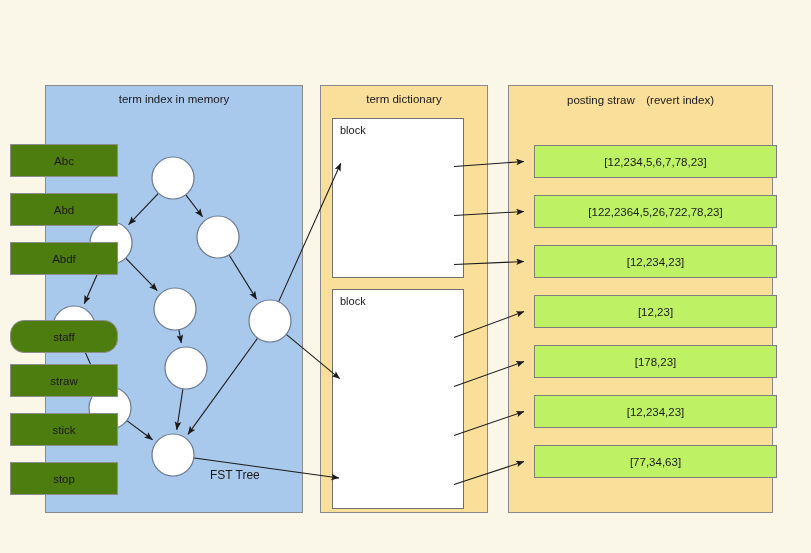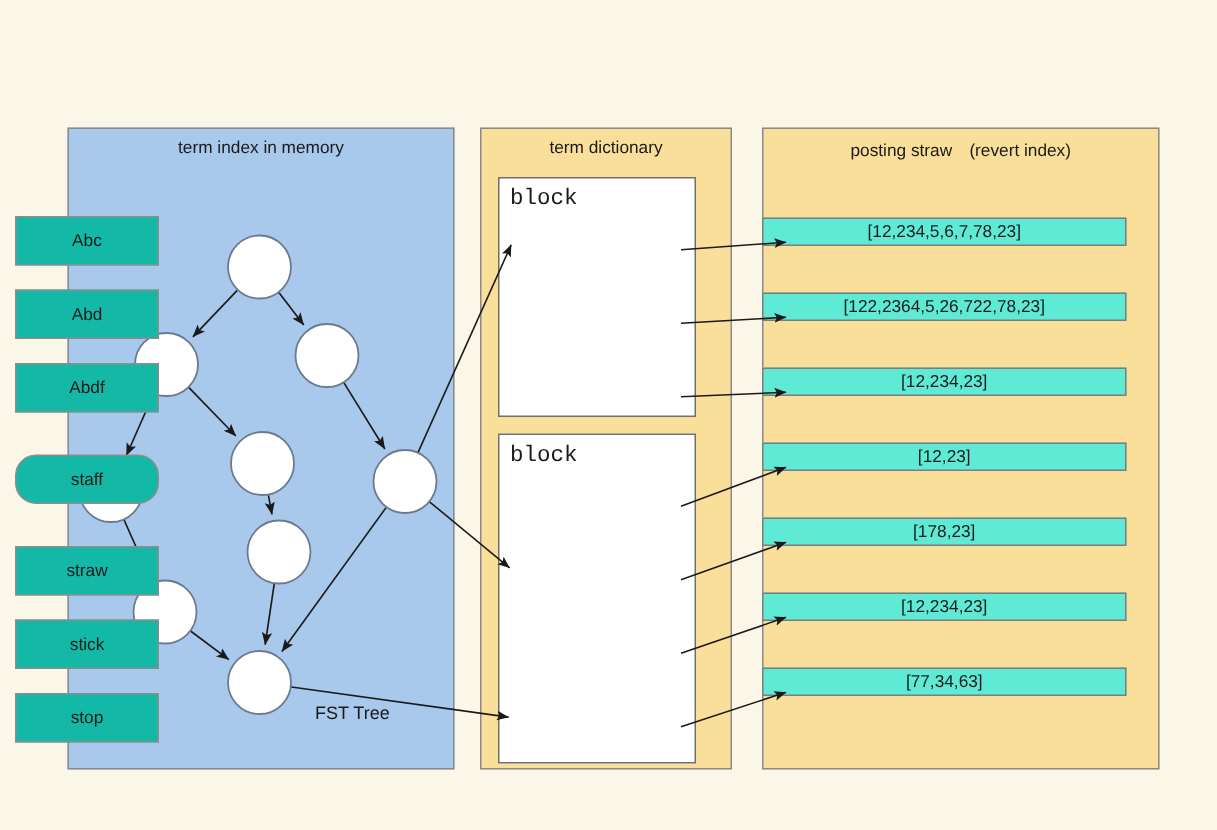--- a/index.html
+++ b/index.html
@@ -84,55 +84,54 @@
     position: absolute;
     box-sizing: border-box;
     background: #ffffff;
     border: 1px solid #6f6f6f;
   }
   #block-1 { left: 332px; top: 118px; width: 132px; height: 160px; }
   #block-2 { left: 332px; top: 289px; width: 132px; height: 220px; }
   .block-label {
     position: absolute;
     left: 7px; top: 5px;
-    font-size: 15px;
-    color: #1a1a1a;
-    font-family: Liberation Mono, monospace;
+    font-size: 11px;
+    color: #1a1a1a;
   }
 
   
   .term-box {
     position: absolute;
     box-sizing: border-box;
-    background: #14b8a6;
+    background: #4d7c0f;
     border: 1px solid #8d8d8d;
     display: flex;
     align-items: center;
     justify-content: center;
     font-size: 11.5px;
     color: #1a1a1a;
     left: 10px;
-    width: 96px;
+    width: 108px;
     height: 33px;
   }
 
   
   .posting-box {
     position: absolute;
     box-sizing: border-box;
-    background: #5eead4;
+    background: #bef264;
     border: 1px solid #7d7d7d;
     display: flex;
     align-items: center;
     justify-content: center;
     font-size: 11.5px;
     color: #1a1a1a;
-    left: 508px;
+    left: 534px;
     width: 243px;
-    height: 19px;
+    height: 33px;
   }
 
   
   #connectors {
     position: absolute;
     left: 0; top: 0;
     width: 811px; height: 553px;
     pointer-events: none;
   }
   .conn-line {
@@ -213,21 +212,21 @@
   <div id="term-boxes">
       <div class="term-box" style="top: 144px;">
         <span>Abc</span>
       </div>
       <div class="term-box" style="top: 193px;">
         <span>Abd</span>
       </div>
       <div class="term-box" style="top: 242px;">
         <span>Abdf</span>
       </div>
-      <div class="term-box" style="top: 303px; border-radius: 14px;">
+      <div class="term-box" style="top: 320px; border-radius: 14px;">
         <span>staff</span>
       </div>
       <div class="term-box" style="top: 364px;">
         <span>straw</span>
       </div>
       <div class="term-box" style="top: 413px;">
         <span>stick</span>
       </div>
       <div class="term-box" style="top: 462px;">
         <span>stop</span>

